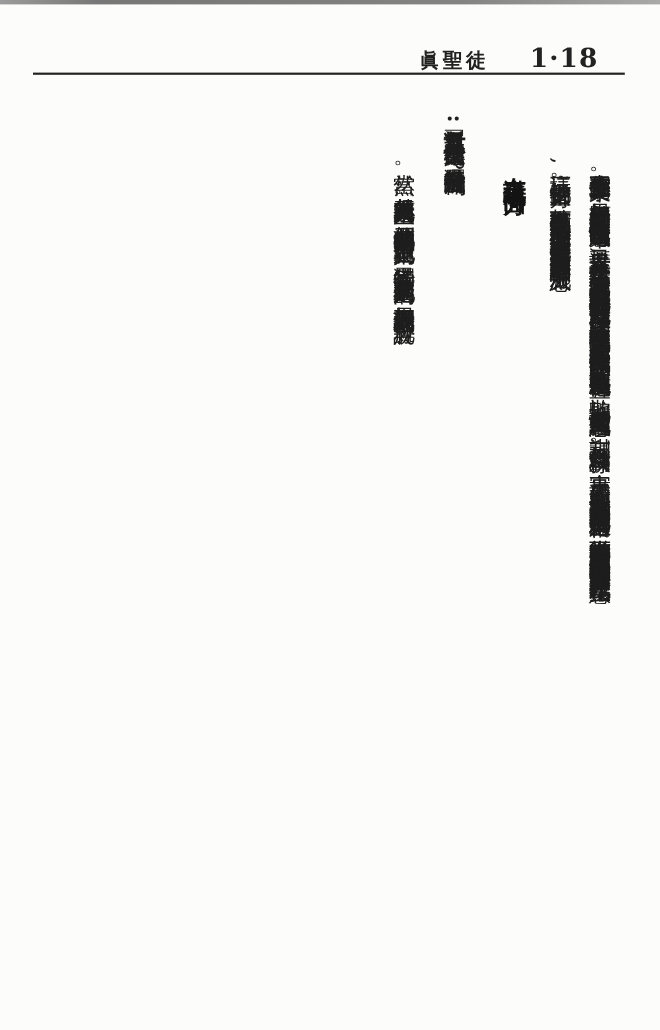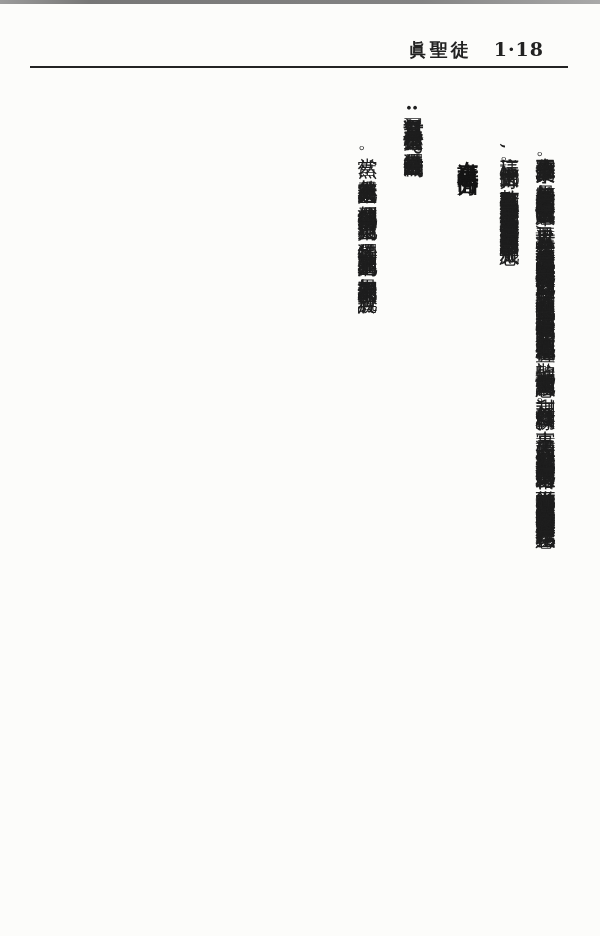--- a/index.html
+++ b/index.html
@@ -11,25 +11,25 @@
     font-family:"DejaVu Serif","Liberation Serif",serif;
     color:#1e1e1e;
   }
   .scan-edge-top {
     position:absolute; top:0; left:0; right:0; height:4px;
     background:linear-gradient(90deg,#8a8a8a,#5f5f5f 15%,#6e6e6e 70%,#9a9a9a);
     opacity:.85;
   }
   .running-head {
     position:absolute; top:38px; right:56px;
-    display:flex; align-items:baseline; gap:22px;
+    display:flex; align-items:baseline; gap:37px;
     font-size:18px; letter-spacing:3px; color:#222;
   }
   .running-head .title { font-weight:bold; }
-  .running-head .pageno { font-size:19px; letter-spacing:1px; font-weight:bold; }
+  .running-head .pageno { font-size:24px; letter-spacing:1px; font-weight:bold; }
   .head-rule {
     position:absolute; top:66px; left:30px; right:32px;
     height:2px; background:#232323;
   }
   .body-text {
     position:absolute; top:102px; right:36px; height:780px;
     writing-mode:vertical-rl;
     font-size:20px; line-height:36px; letter-spacing:0.5px;
     text-align:left;
   }

